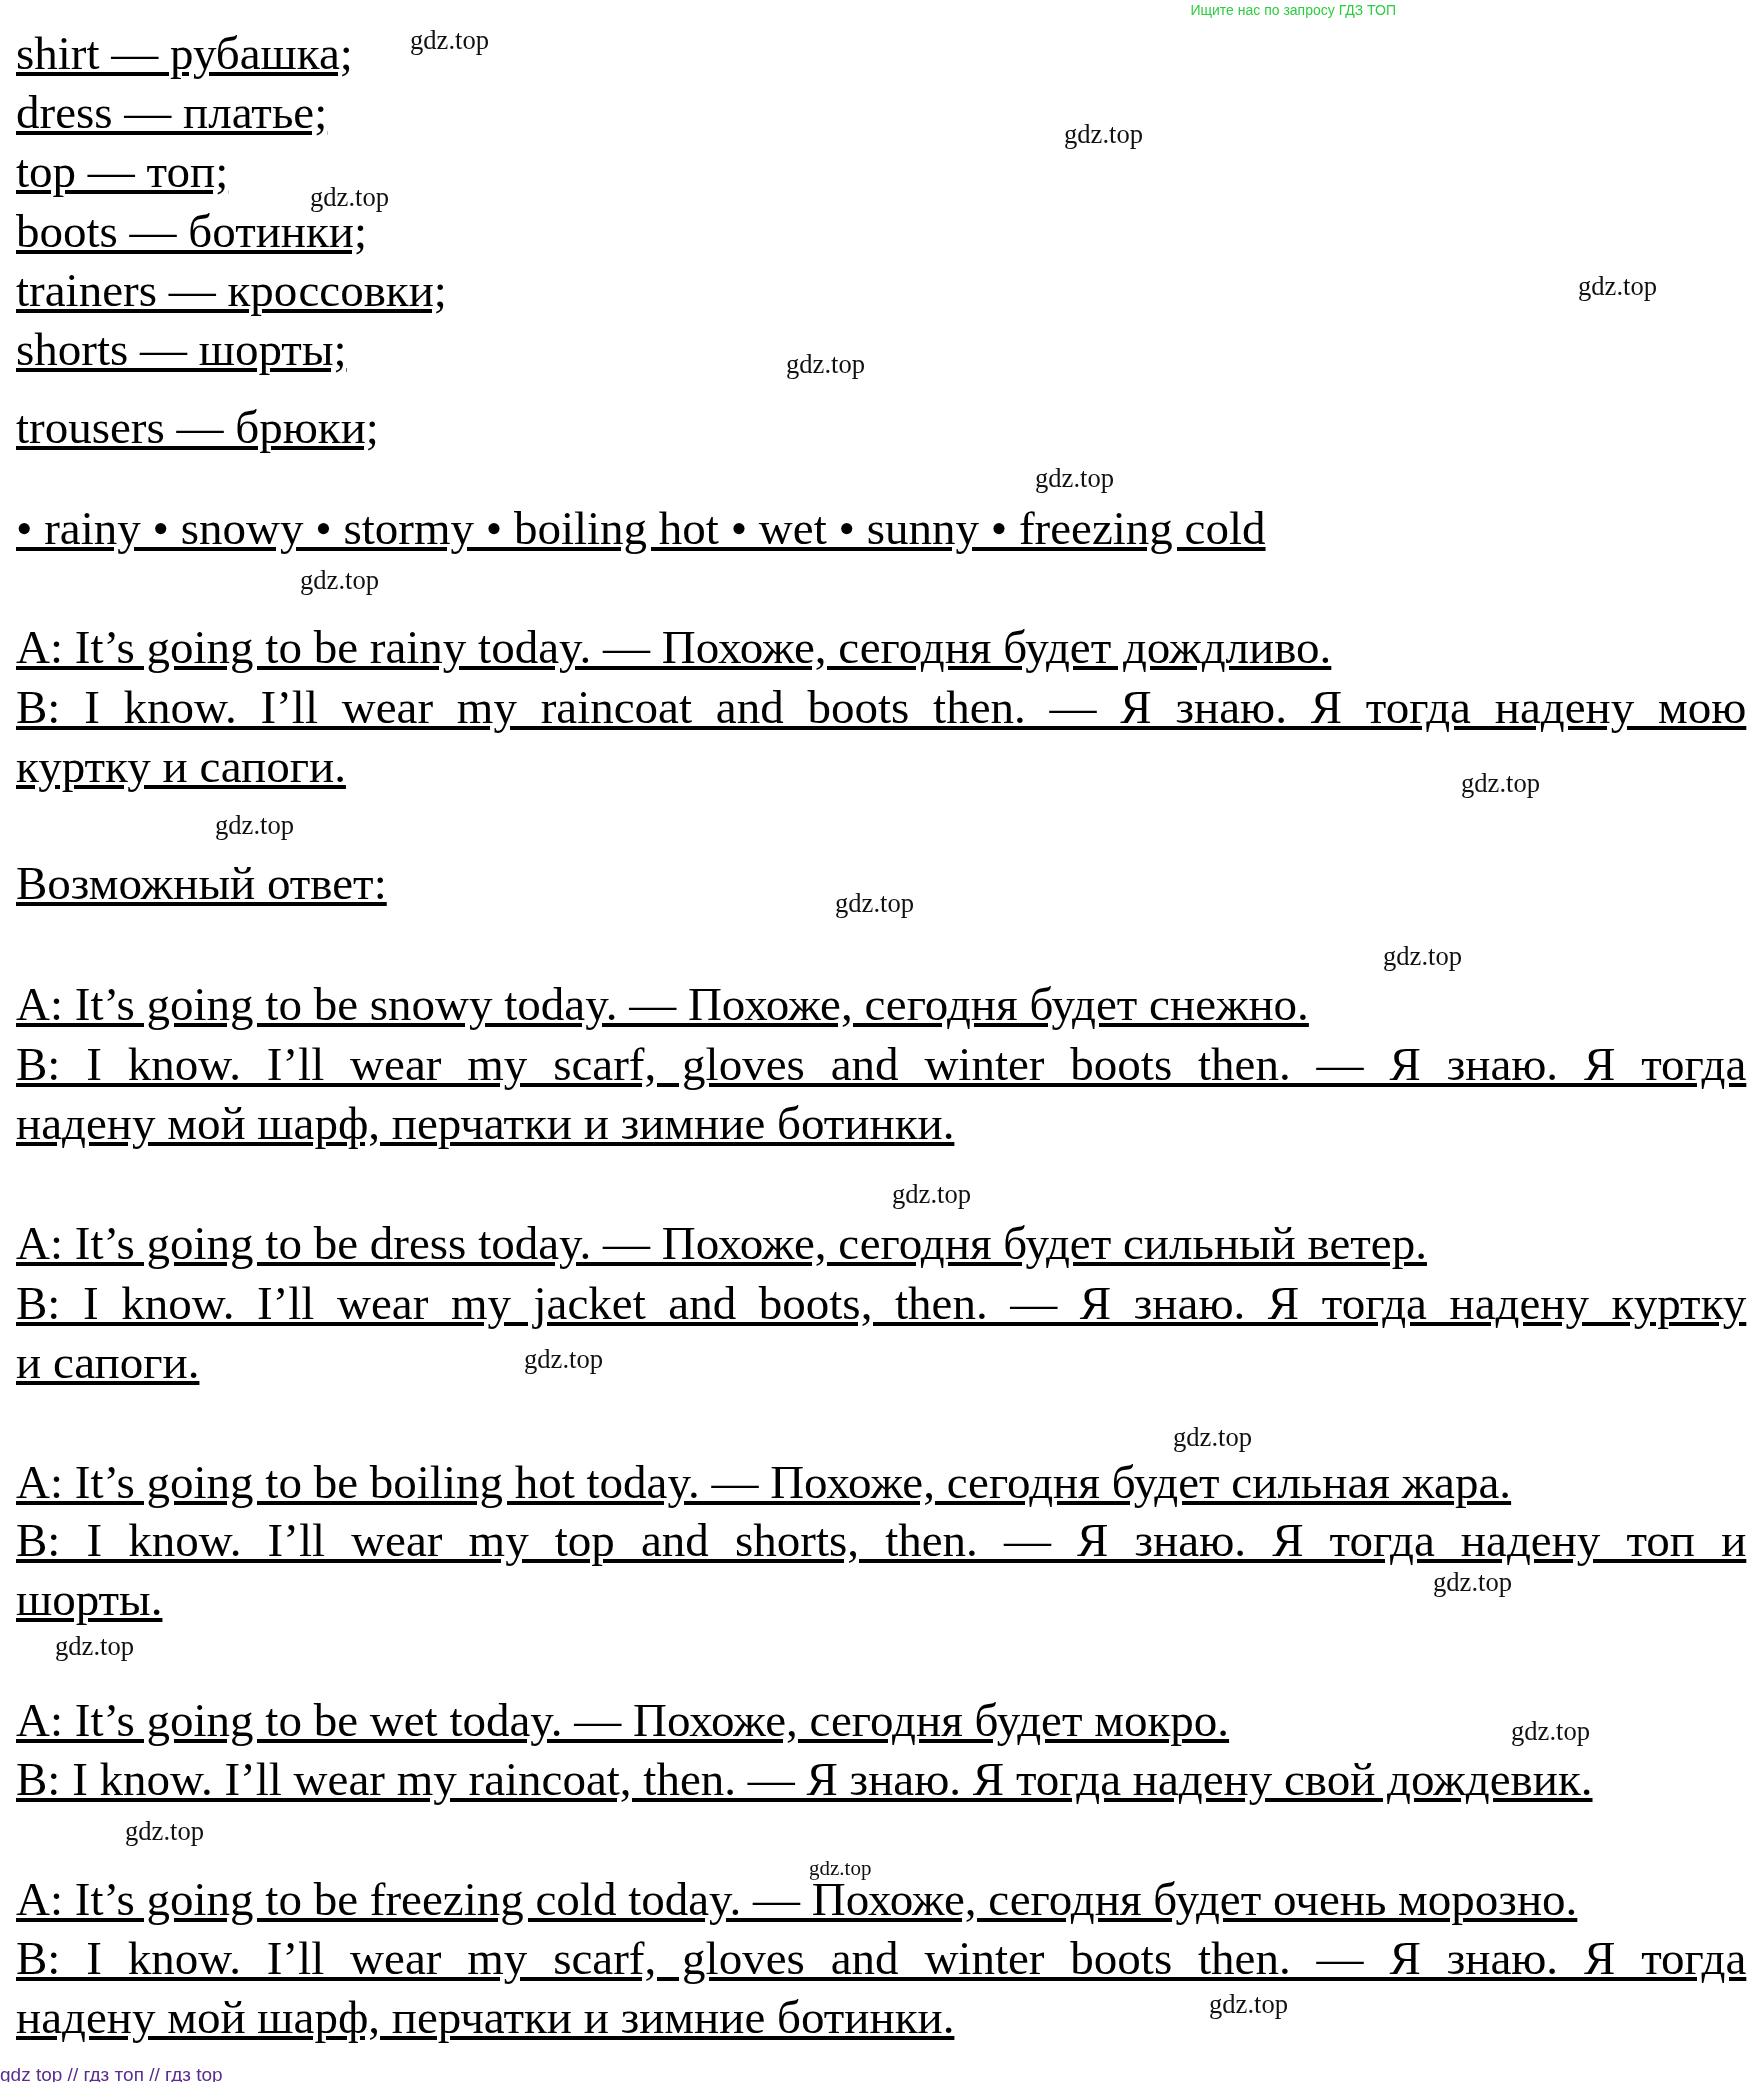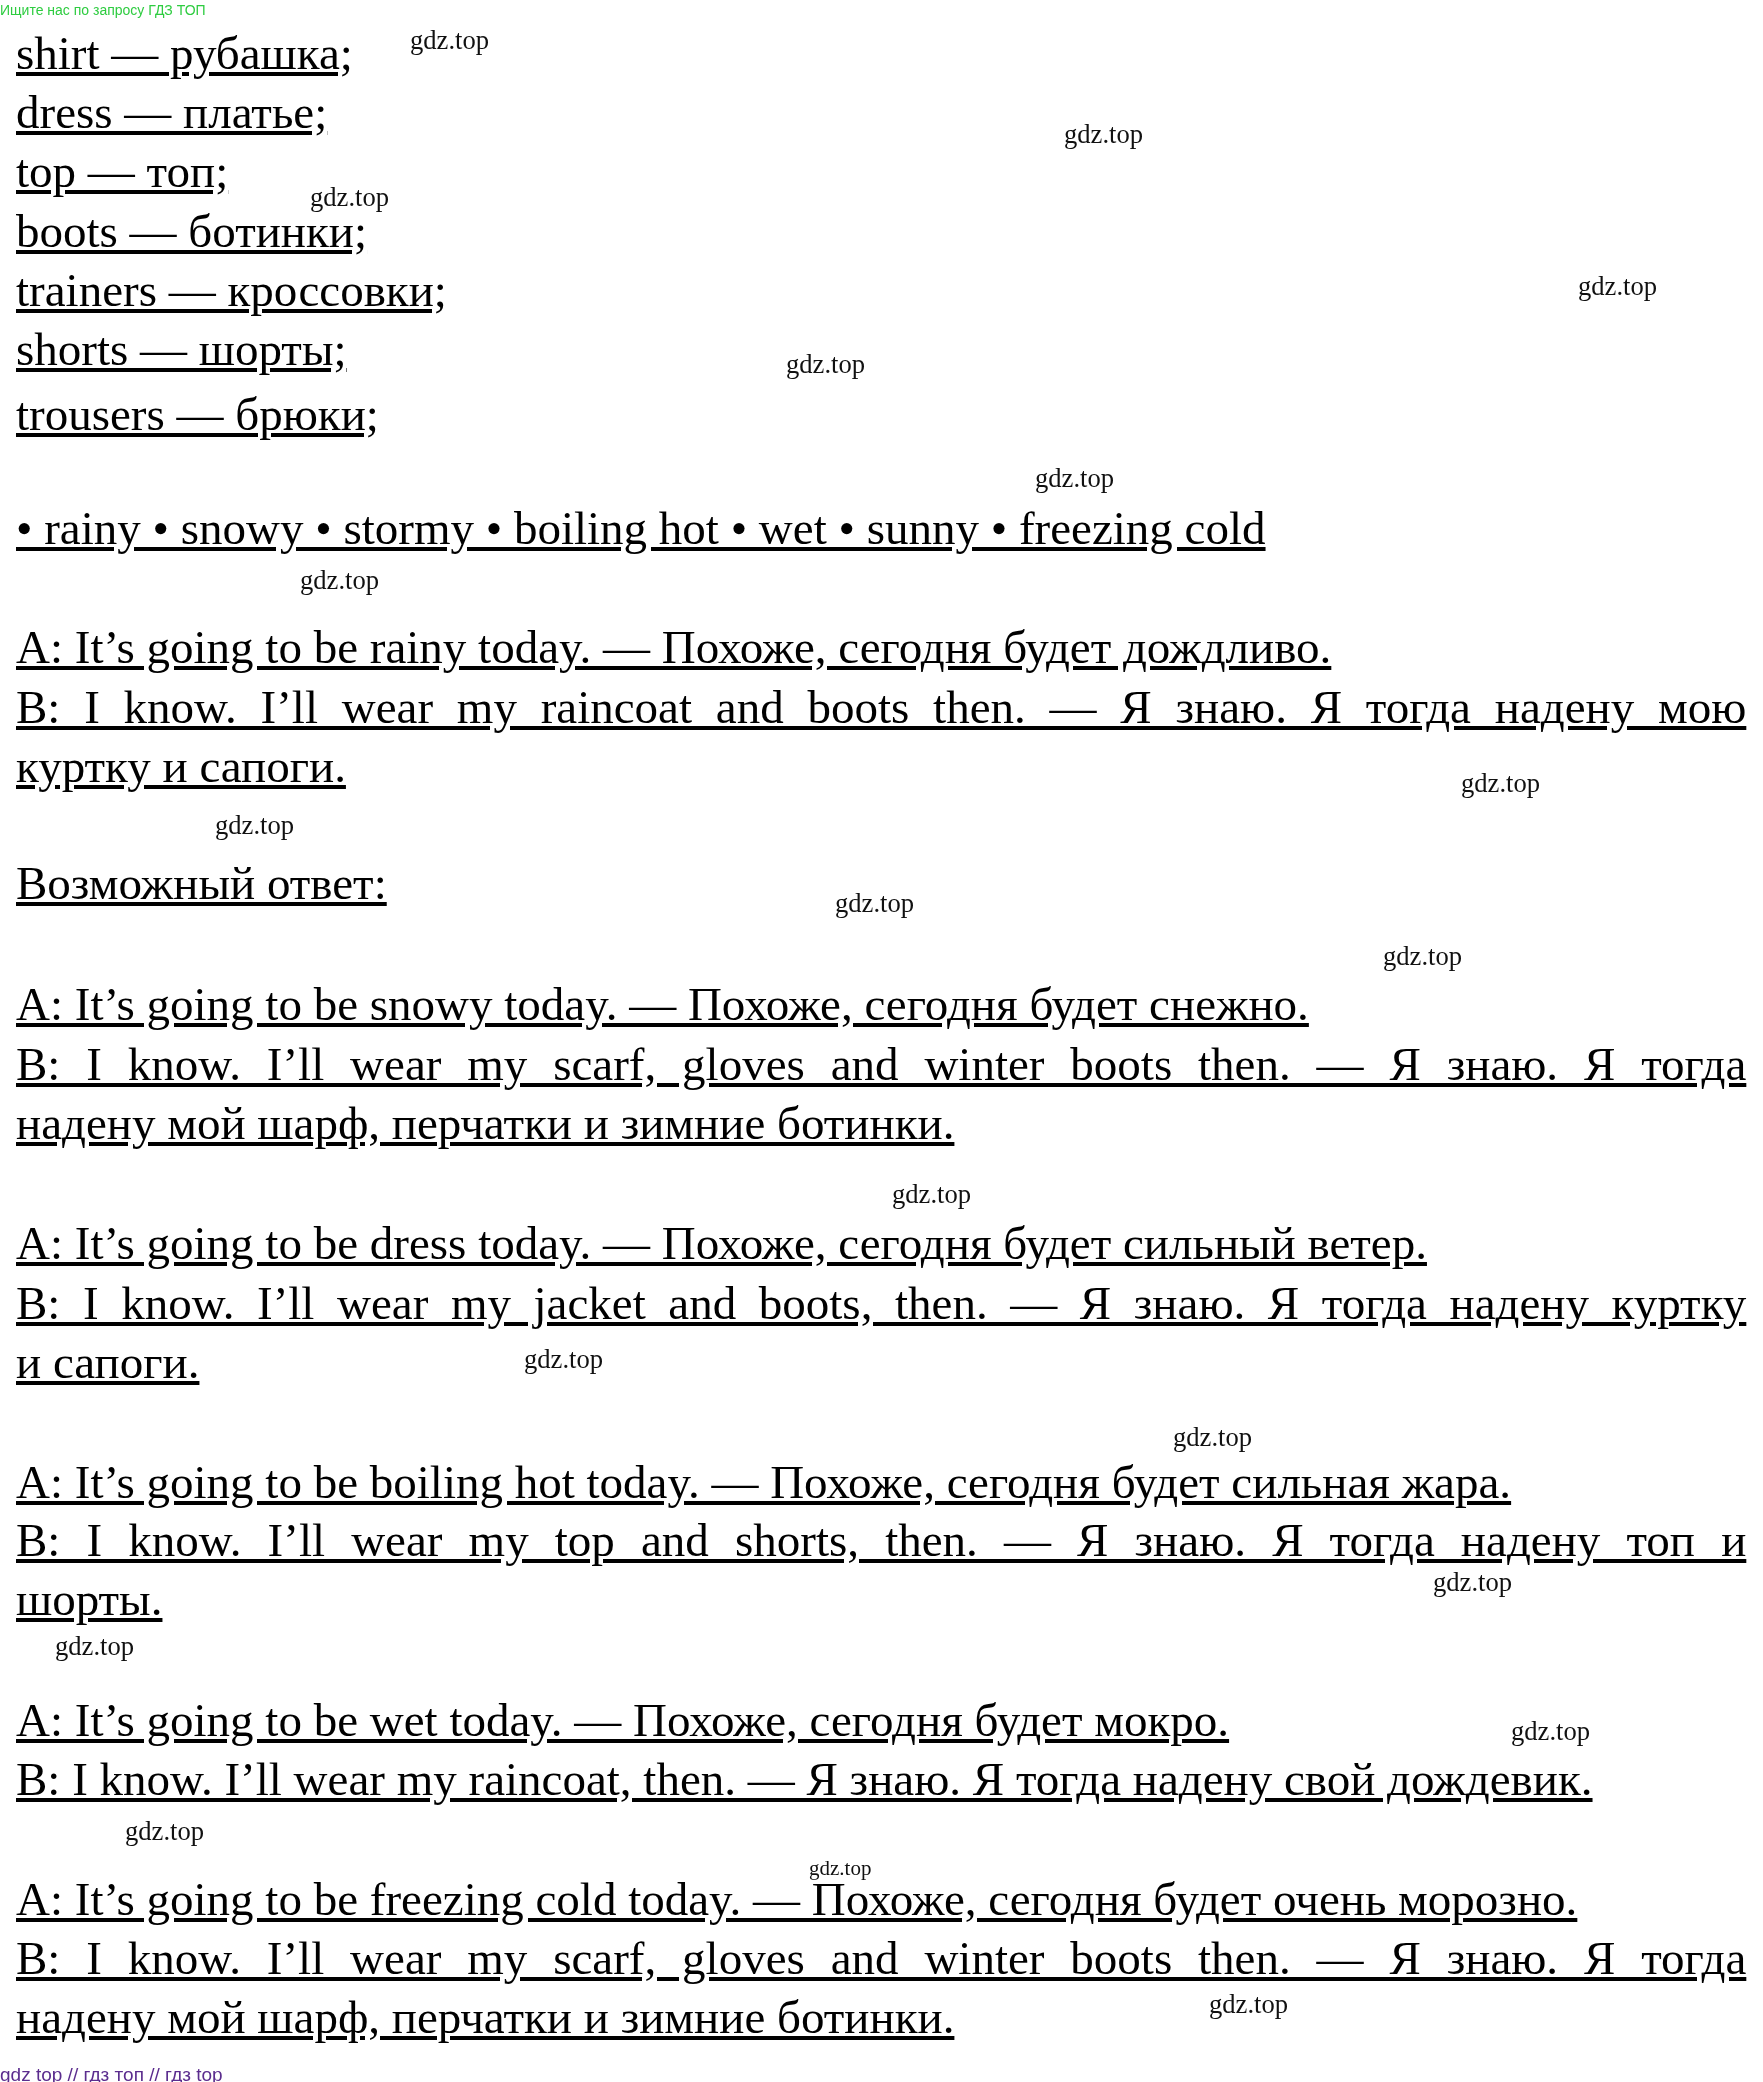--- a/index.html
+++ b/index.html
@@ -1,38 +1,38 @@
 <!DOCTYPE html>
 <html style="font-size:14px"><head>
 <meta charset="utf-8">
 <style>
   html, body { margin:0; padding:0; background:#ffffff; }
   body { width:1764px; height:2083px; position:relative; overflow:hidden; }
-  .header-note { position:absolute; top:1.8px; left:0; width:1396px; text-align:left;
+  .header-note { position:absolute; top:1.8px; left:0; width:1396px; text-align:right;
     font-family:"Liberation Sans", sans-serif; font-size:14px; color:#2ecc40; }
   .line { position:absolute; left:16px; right:17.7px; font-family:"Liberation Serif", serif;
     font-size:47px; color:#000; white-space:nowrap; line-height:1;text-decoration:underline; }
   .line.justify { text-align:justify; text-align-last:justify; white-space:normal; }
   .wm { position:absolute; font-family:Liberation Serif, serif; font-size:26.6px; color:#111; line-height:1; }
   .footer-note { position:absolute; top:2064px; left:0; width:1554px; text-align:left;
     font-family:"Liberation Sans", sans-serif; font-size:19px; color:#5b2d8e; }
 </style>
 </head>
 <body>
 
 <div class="header-note">Ищите нас по запросу ГДЗ ТОП</div>
 
 <div>
   <div class="line" style="top:30px">shirt — рубашка;</div>
   <div class="line" style="top:89px">dress — платье;</div>
   <div class="line" style="top:148px">top — топ;</div>
   <div class="line" style="top:208px">boots — ботинки;</div>
   <div class="line" style="top:267px">trainers — кроссовки;</div>
   <div class="line" style="top:326px">shorts — шорты;</div>
-  <div class="line" style="top:391px">trousers — брюки;</div>
+  <div class="line" style="top:404px">trousers — брюки;</div>
 </div>
 
 <div class="line" style="top:505px">• rainy • snowy • stormy • boiling hot • wet • sunny • freezing cold</div>
 
 <div>
   <div class="line" style="top:624px">A: It’s going to be rainy today. — Похоже, сегодня будет дождливо.</div>
   <div class="line justify" style="top:684px">B: I know. I’ll wear my raincoat and boots then. — Я знаю. Я тогда надену мою</div>
   <div class="line" style="top:743px">куртку и сапоги.</div>
 </div>
 

